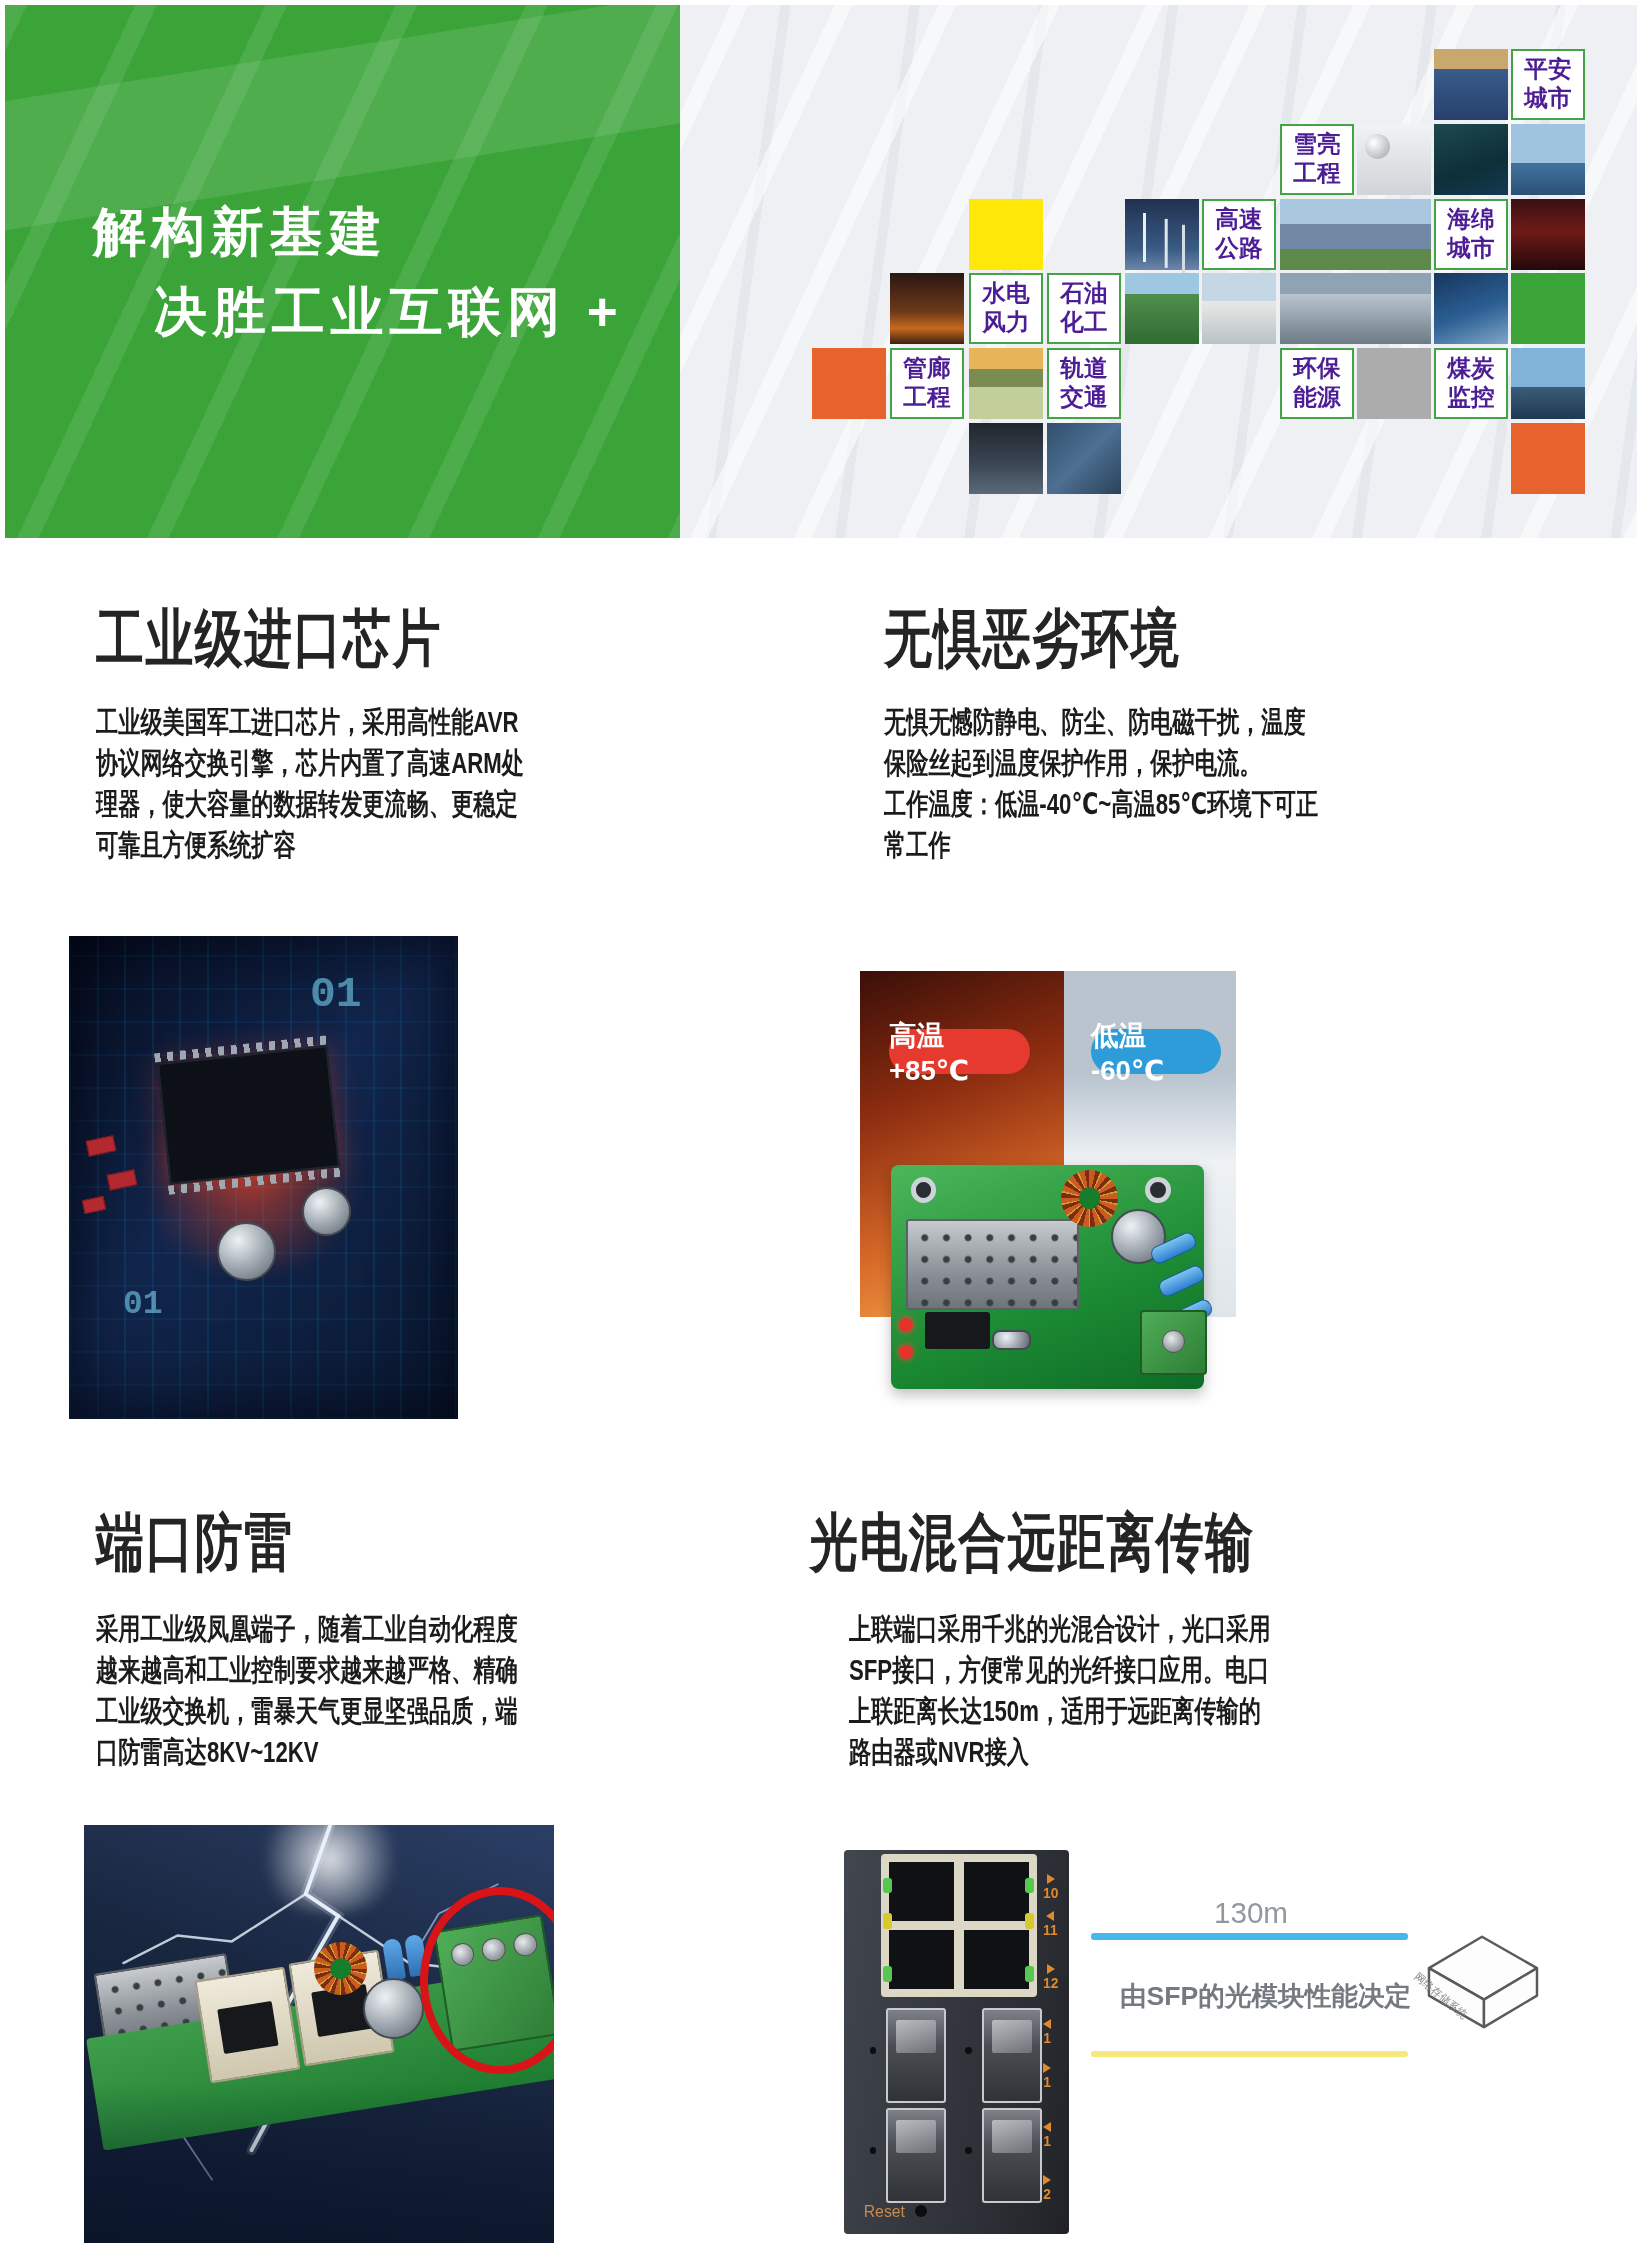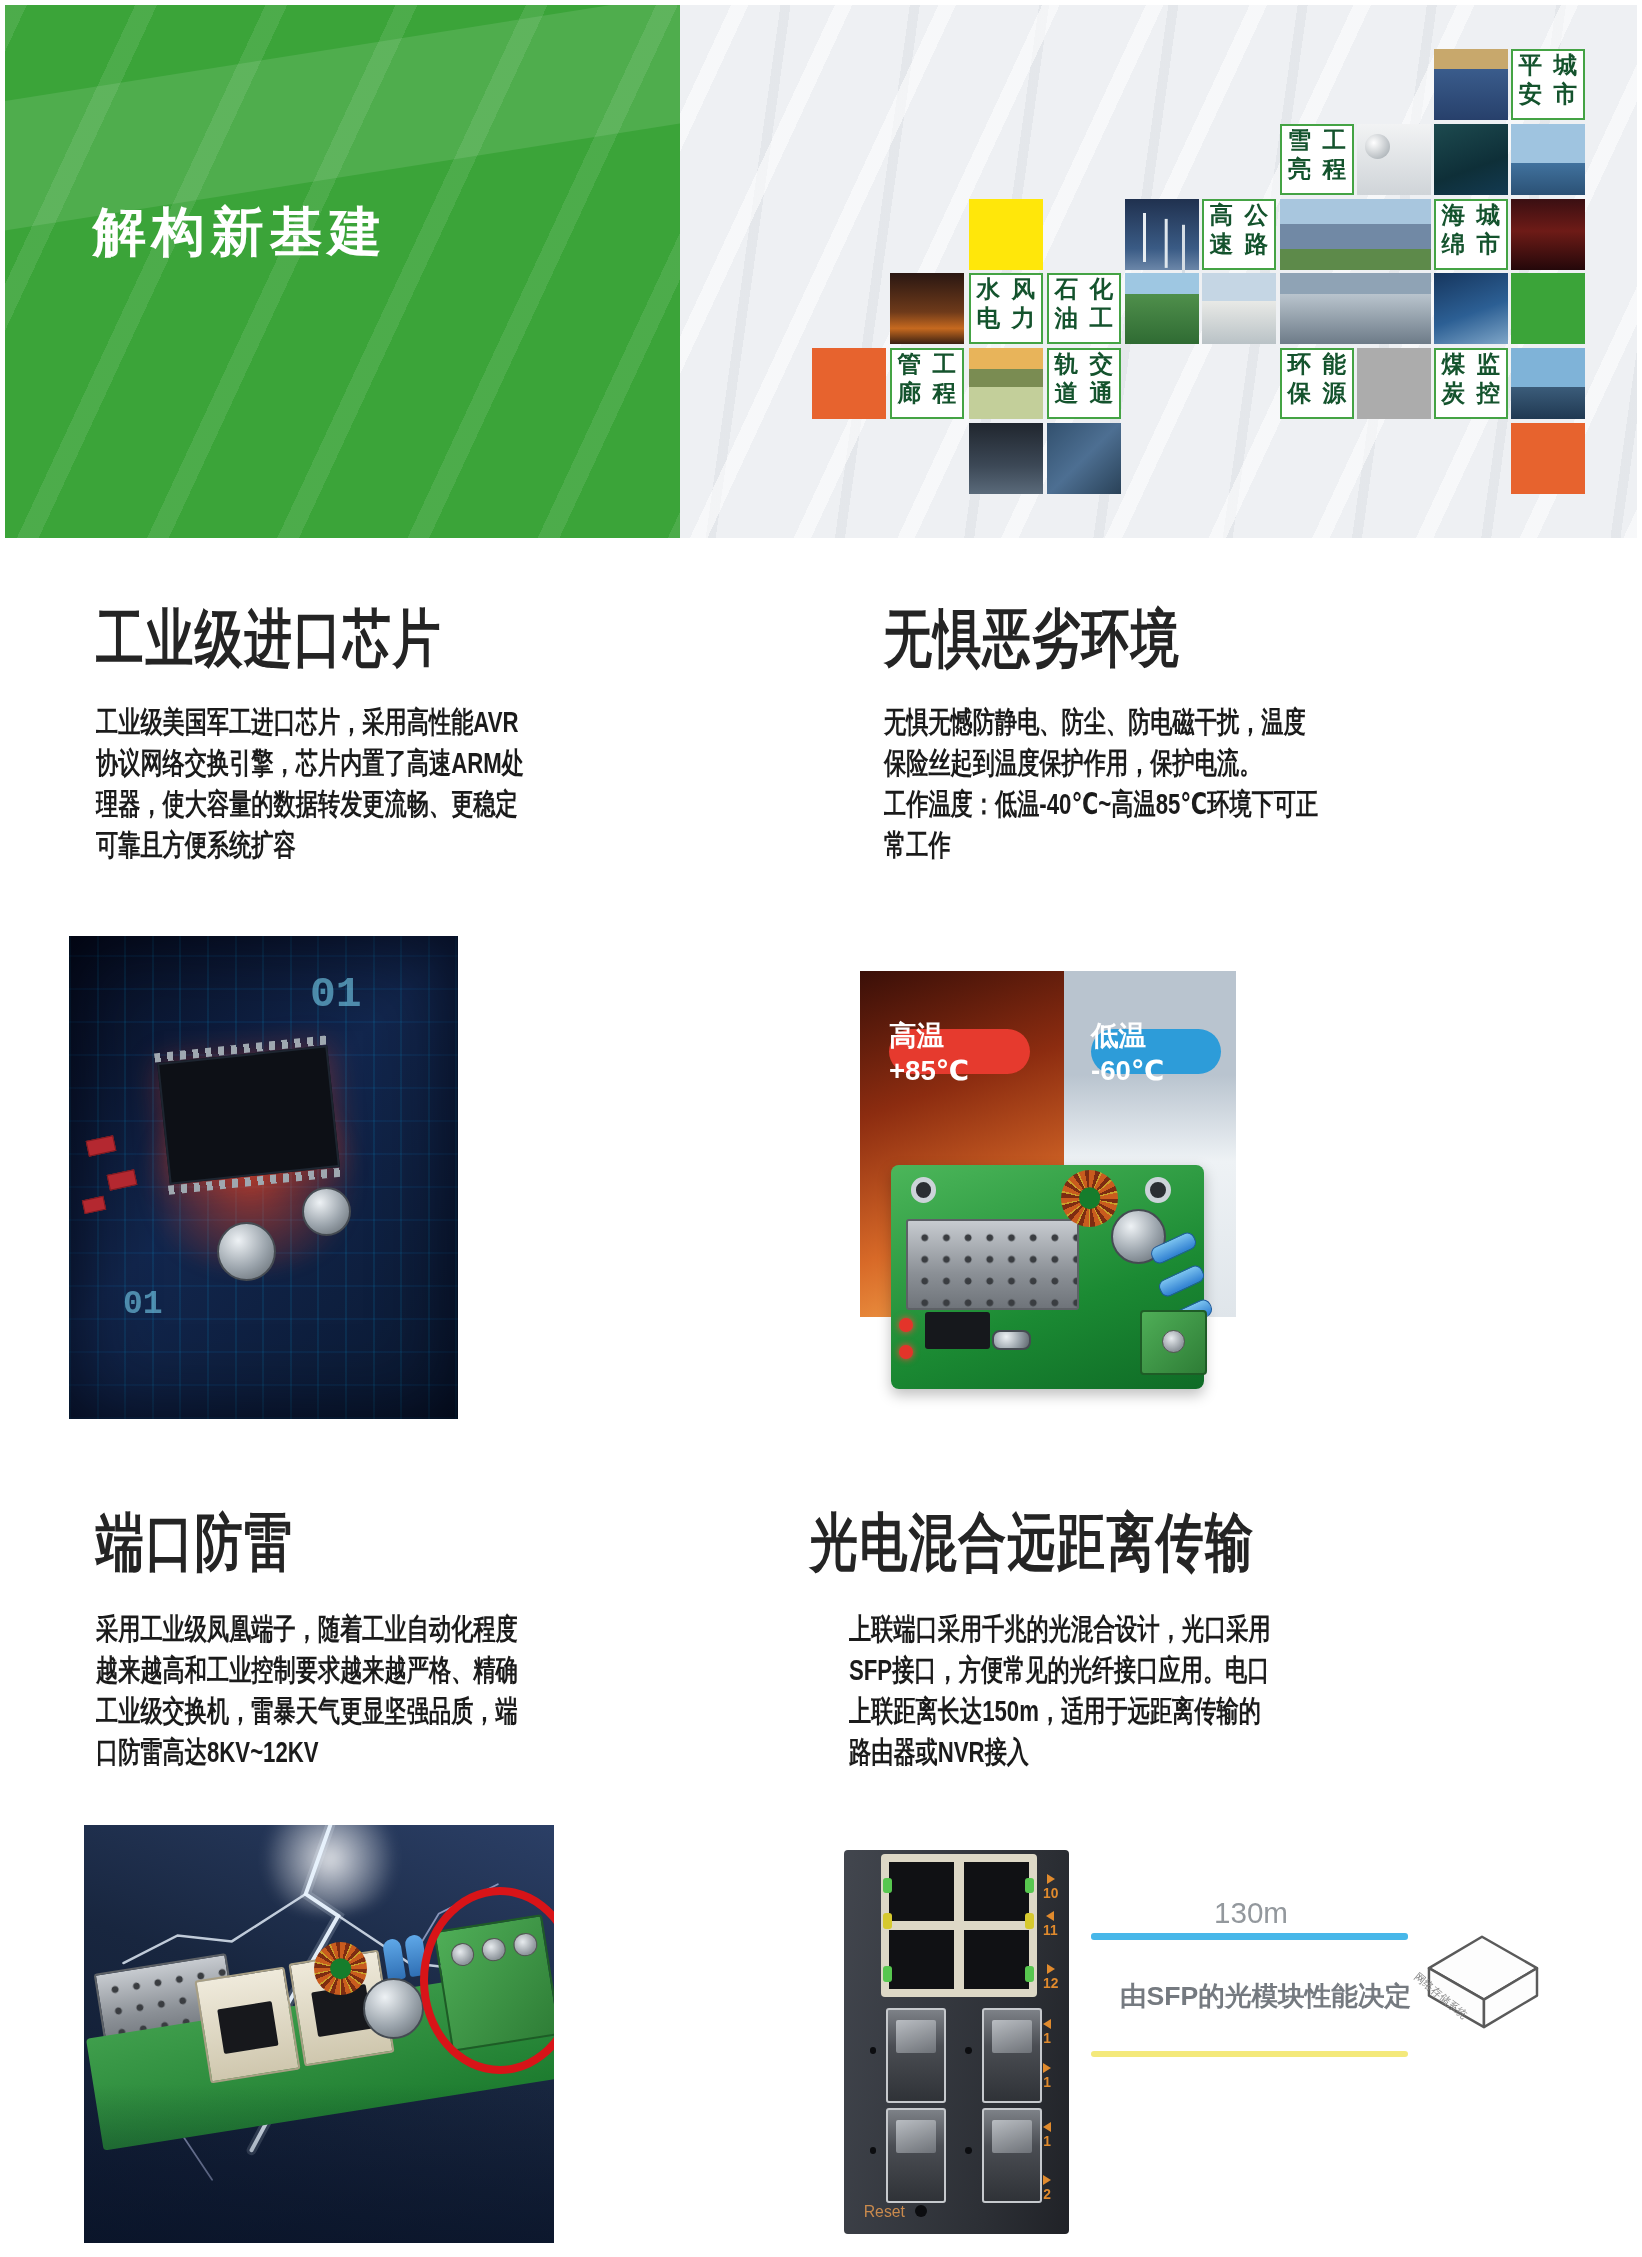--- a/index.html
+++ b/index.html
@@ -14,23 +14,23 @@
        repeating-linear-gradient(98deg, rgba(203,208,214,.28) 0 9.9px, rgba(238,240,243,0) 9.9px 128px);}
   .banner-green{position:absolute;left:0;top:0;width:675px;height:533px;background:#3BA439;overflow:hidden;}
   .banner-green::before{content:"";position:absolute;inset:0;
      background:repeating-linear-gradient(115deg, rgba(255,255,255,.09) 0 19.7px, rgba(255,255,255,0) 19.7px 118px);}
   .banner-green::after{content:"";position:absolute;left:-79px;top:39px;width:887px;height:128px;
      background:rgba(255,255,255,.10);transform:rotate(-9deg);}
   .banner-title{position:absolute;color:#fff;font-weight:bold;font-size:53px;letter-spacing:5.9px;white-space:nowrap;}
 
   
   .cell{position:absolute;width:74px;height:71px;}
-  .lab{background:#fff;border:2px solid #44A344;box-sizing:border-box;color:#14532d;
+  .lab{background:#fff;border:2px solid #44A344;box-sizing:border-box;color:#4c1d95;
        font-size:23.6px;font-weight:bold;line-height:1.25;text-align:center;
-       display:flex;flex-direction:row;justify-content:center;}
+       display:flex;flex-direction:column;justify-content:center;}
   .lab span{display:block;}
   .fill-yellow{background:#FFE70A;} .fill-orange{background:#E7632E;}
   .fill-gray{background:#ACACAC;} .fill-green{background:#3BA439;}
 
   .ph-solar{background:linear-gradient(180deg,#c8a86c 0 28%,#3a5c8c 28%,#27406b);}
   .ph-mallcam{background:linear-gradient(180deg,#f2f3f4,#cfd4d8);}
   .ph-mallcam::after{content:"";position:absolute;left:7.9px;top:9.9px;width:25.6px;height:25.6px;border-radius:50%;
        background:radial-gradient(circle at 35% 35%,#fff,#9aa2a8);}
   .ph-escalator{background:linear-gradient(160deg,#1d4a4f,#0e2f38 60%,#133a52);}
   .ph-skyline{background:linear-gradient(180deg,#9fc4e0 0 55%,#41729e 55%,#2b5175);}
@@ -133,20 +133,21 @@
 </head>
 <body>
 
 <div id="page">
 
   <div class="banner">
     <div class="banner-texture"></div>
 
     <div class="banner-green">
       <div class="banner-title" style="left:88px;top:192px;">解构新基建</div>
+      <div class="banner-title" style="left:149px;top:272px;">决胜工业互联网 +</div>
     </div>
 
     <div>
 
       <div class="cell ph-solar" style="left:1429px;top:44px;"></div>
       <div class="cell lab" style="left:1506px;top:44px;">
         <span>平安</span>
           <span>城市</span>
         </div>
 

